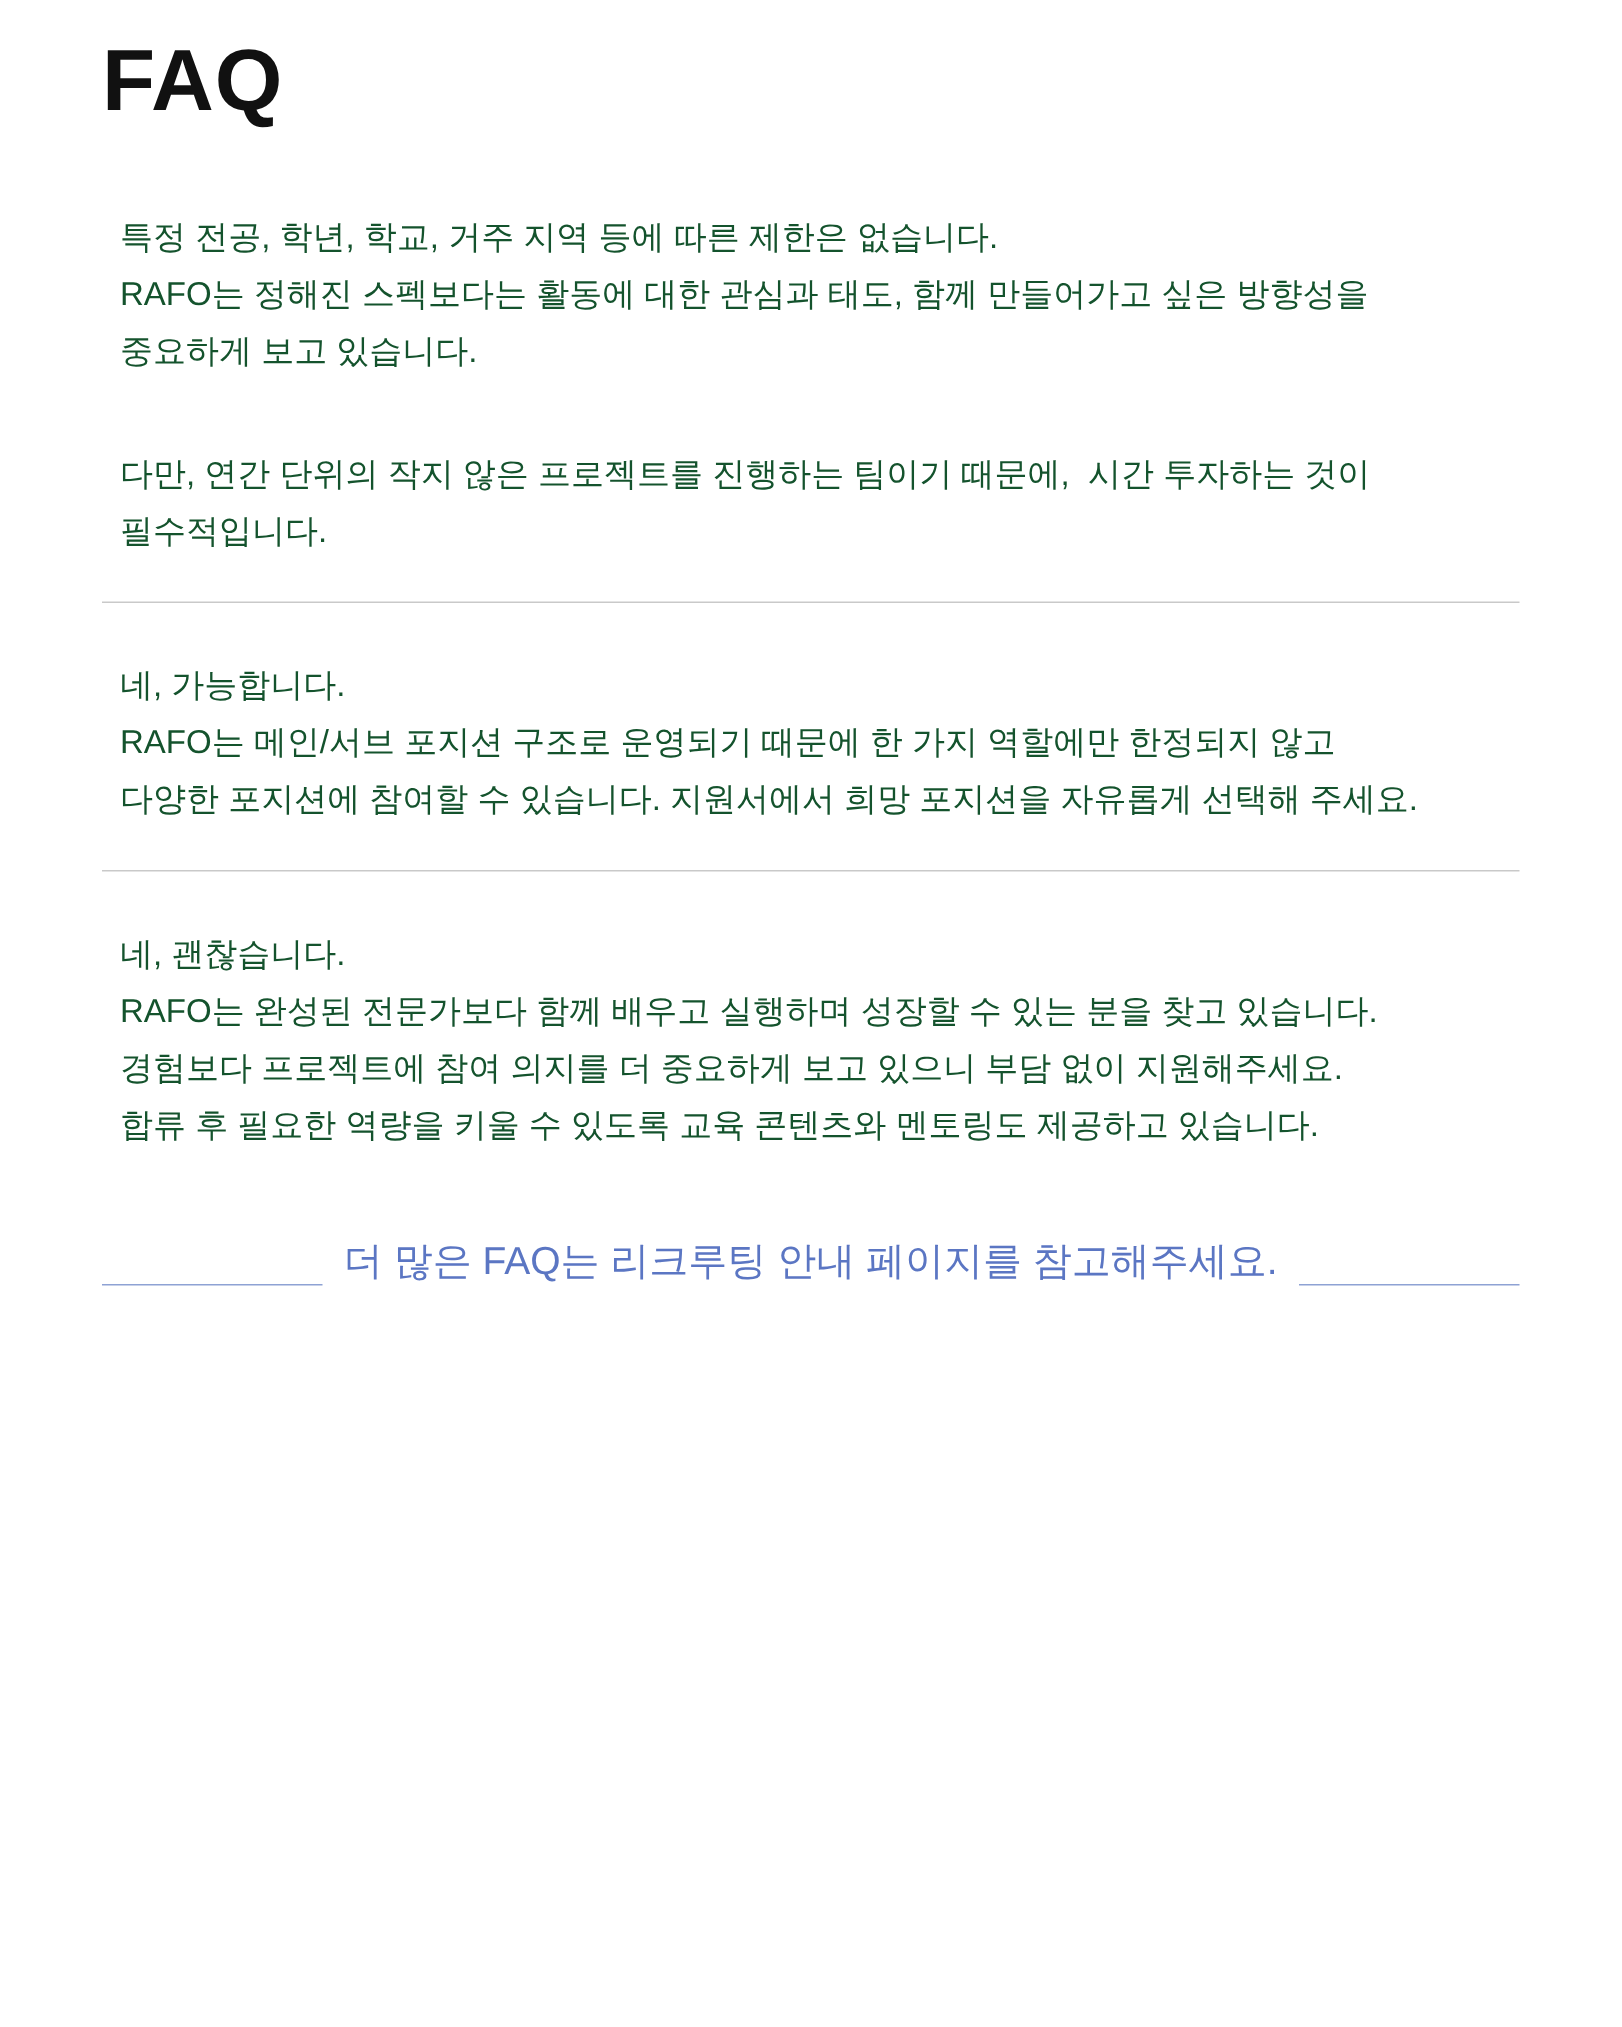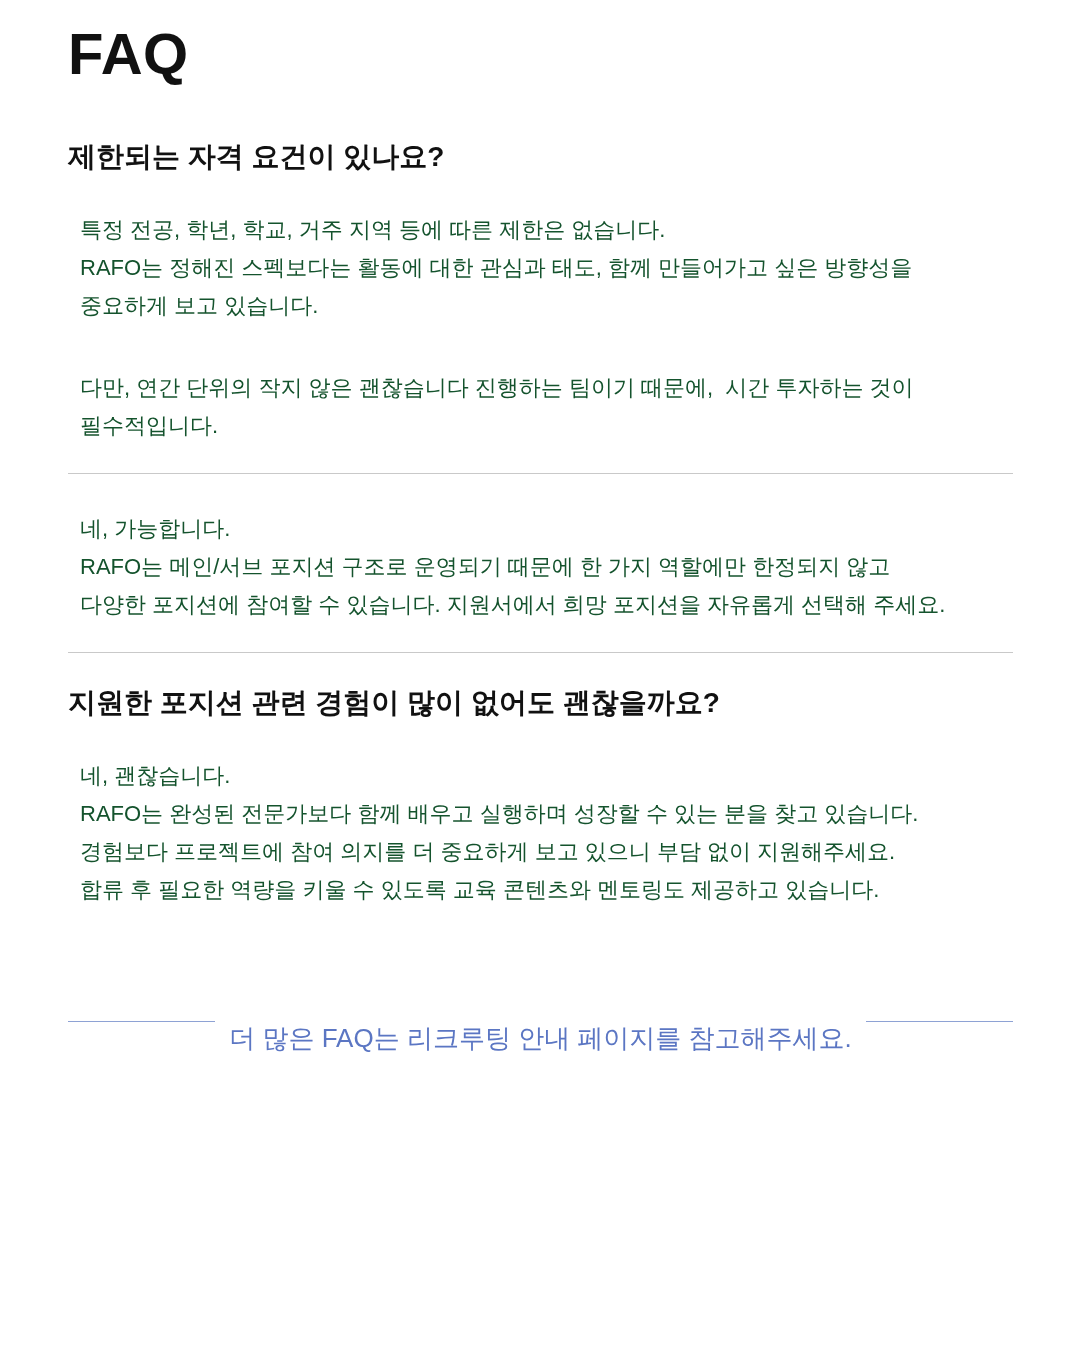--- a/index.html
+++ b/index.html
@@ -46,23 +46,23 @@
     font-size: 22px;
     line-height: 38px;
     font-weight: 400;
     color: #14532d;
     white-space: pre-wrap;
   }
   .answer p + p {
     margin-top: 44px;
   }
   .footer-callout {
-    margin-top: 112px;
+    margin-top: 54px;
     display: flex;
-    align-items: flex-start;
+    align-items: flex-end;
     gap: 14px;
   }
   .footer-callout .blue-line {
     flex: 1 1 0;
     height: 1px;
     background: #8ea2d4;
   }
   .footer-callout .footer-text {
     flex: 0 0 auto;
     font-size: 26px;
@@ -73,40 +73,38 @@
   }
 </style>
 </head>
 <body>
 
 <main class="page">
   <h1 class="page-title">FAQ</h1>
 
   <div id="faq-sections">
       <section class="faq-item">
-        <h2 class="faq-question">제한되는 자격 요건이 있나요?</h2>
         <div class="answer">
           <p>특정 전공, 학년, 학교, 거주 지역 등에 따른 제한은 없습니다.
 RAFO는 정해진 스펙보다는 활동에 대한 관심과 태도, 함께 만들어가고 싶은 방향성을
 중요하게 보고 있습니다.</p>
-          <p>다만, 연간 단위의 작지 않은 괜찮습니다 진행하는 팀이기 때문에,  시간 투자하는 것이
+          <p>다만, 연간 단위의 작지 않은 프로젝트를 진행하는 팀이기 때문에,  시간 투자하는 것이
 필수적입니다.</p>
         </div>
       </section>
       <div class="divider"></div>
       <section class="faq-item">
         <div class="answer">
           <p>네, 가능합니다.
 RAFO는 메인/서브 포지션 구조로 운영되기 때문에 한 가지 역할에만 한정되지 않고
 다양한 포지션에 참여할 수 있습니다. 지원서에서 희망 포지션을 자유롭게 선택해 주세요.</p>
         </div>
       </section>
       <div class="divider"></div>
       <section class="faq-item">
-        <h2 class="faq-question">지원한 포지션 관련 경험이 많이 없어도 괜찮을까요?</h2>
         <div class="answer">
           <p>네, 괜찮습니다.
 RAFO는 완성된 전문가보다 함께 배우고 실행하며 성장할 수 있는 분을 찾고 있습니다.
 경험보다 프로젝트에 참여 의지를 더 중요하게 보고 있으니 부담 없이 지원해주세요.
 합류 후 필요한 역량을 키울 수 있도록 교육 콘텐츠와 멘토링도 제공하고 있습니다.</p>
         </div>
       </section>
     </div>
 
   <div class="footer-callout">

